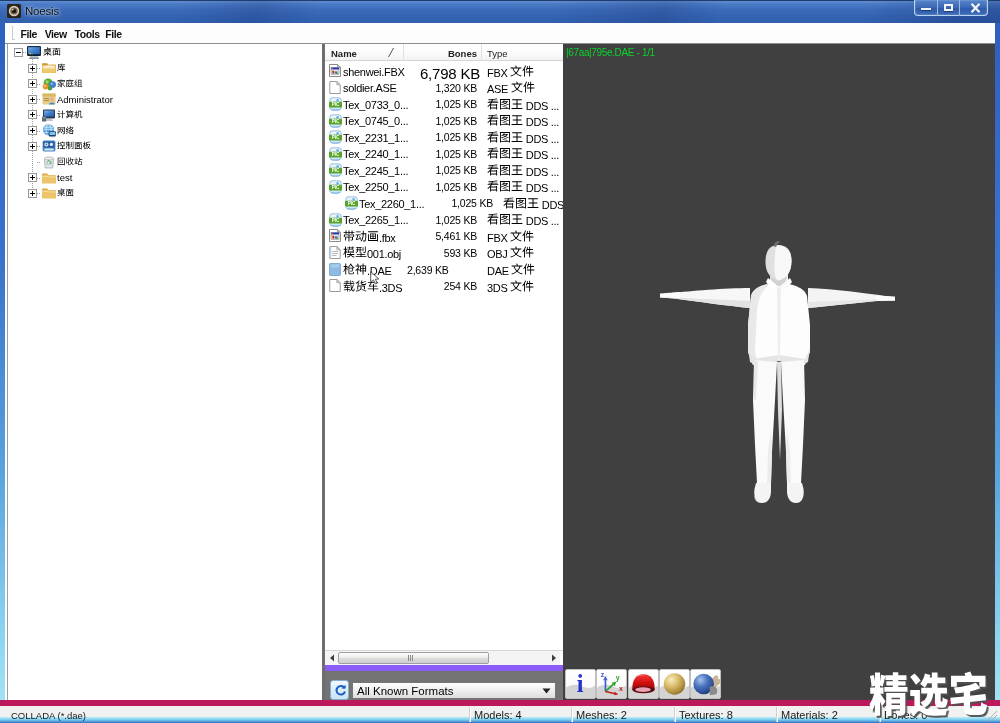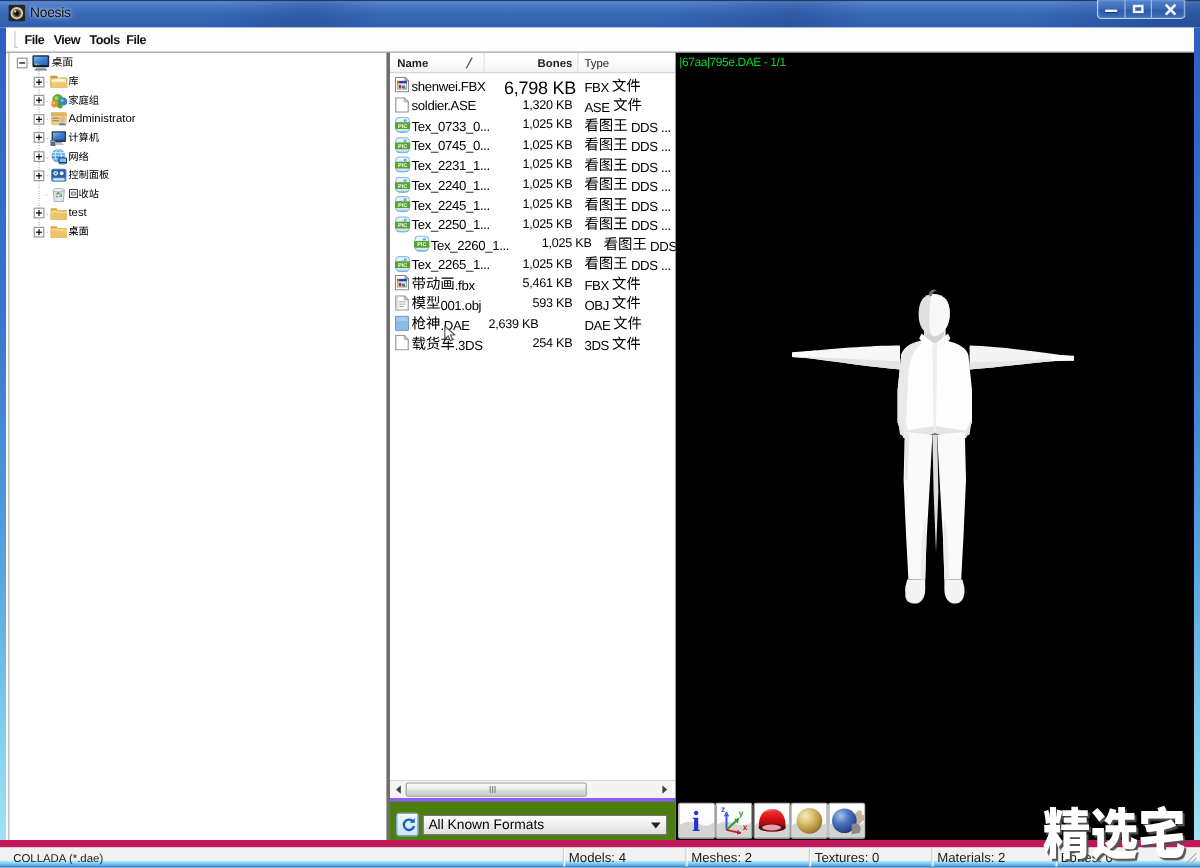--- a/index.html
+++ b/index.html
@@ -514,38 +514,38 @@
 <svg class="abs" style="left:3px;top:3px" width="8" height="8">
           <path d="M6 0.5 L2 4 L6 7.5 Z" fill="#404040"></path>
         </svg>
 <div class="abs" style="left:13px;top:0.5px;width:151px;height:12px;border:1px solid #9aa0a6;border-radius:2px;
 background:linear-gradient(180deg,#fdfdfd 0%,#ededed 45%,#dcdcdc 55%,#cfcfcf 100%)"></div>
 <div class="abs" style="left:83px;top:3.5px;width:1px;height:6px;background:#8a8a8a;box-shadow:2px 0 0 #8a8a8a,4px 0 0 #8a8a8a"></div>
 <svg class="abs" style="left:225px;top:3px" width="8" height="8">
           <path d="M2 0.5 L6 4 L2 7.5 Z" fill="#404040"></path>
         </svg>
 </div>
-      <div class="abs" style="left:0;top:621px;width:238px;height:35px;background:#4d7c0f;border-top:3px solid #8b5cf6">
+      <div class="abs" style="left:0;top:621px;width:238px;height:35px;background:#737373;border-top:6px solid #8b5cf6">
 <div class="abs" style="left:5px;top:9px;width:19px;height:20px;border:1px solid #84aed0;border-radius:3px;
 background:linear-gradient(180deg,#f2f9fe 0%,#dceef9 50%,#cce4f4 100%)">
 <svg class="abs" style="left:2.5px;top:2.5px" width="13" height="13" viewBox="0 0 13 13">
 <path d="M10.6 4.2 A4.3 4.3 0 1 0 11 7.4" fill="none" stroke="#1a5fc8" stroke-width="2"></path>
 <path d="M7.3 4.6 L11.6 4.6 L11.6 0.8 Z" fill="#1a5fc8"></path>
 </svg>
         </div>
 <div class="abs" style="left:27px;top:11px;width:204px;height:17px;border:1px solid #767676;
 background:linear-gradient(180deg,#fefefe 0%,#f2f2f2 40%,#dedede 100%)">
 <span class="abs" style="left:4px;top:1.5px;font-size:11.5px;color:#000">All Known Formats</span>
 <svg class="abs" style="right:4px;top:5px" width="9" height="6">
             <path d="M0.5 0.5 L8.5 0.5 L4.5 5.5 Z" fill="#222"></path>
           </svg>
 </div>
 </div>
     </div>
-    <div class="abs" style="left:563px;top:44px;width:432px;height:656px;background:#000000;overflow:hidden">
+    <div class="abs" style="left:563px;top:44px;width:432px;height:656px;background:#404040;overflow:hidden">
       <span class="abs" style="left:3px;top:2.5px;font-size:10px;color:#0bd32b;letter-spacing:-0.35px">|67aa|795e.DAE - 1/1</span>
       <svg class="abs" style="left:87px;top:196px" width="260" height="270" viewBox="0 0 260 270">
 <g>
 
 <path d="M100 48 C75 48 40 51 22 53 L10 54.5 L10 57.5 L24 58.5 C48 61.5 78 66 100 68 Z" fill="#f7f7f7"></path>
 <path d="M100 61 L24 57.5 L10 56 L10 57.5 L24 58.5 C48 61.5 78 66 100 68 Z" fill="#e3e3e3"></path>
 <path d="M10 53.5 L30 52 L30 58 L10 57 Z" fill="#fdfdfd"></path>
 
 <path d="M158 48 C185 49 215 53 235 56 L245 57.5 L245 60.5 L233 60.5 C210 62.5 180 66 158 68 Z" fill="#f4f4f4"></path>
 <path d="M158 62 L233 59 L245 59 L245 60.5 L233 60.5 C210 62.5 180 66 158 68 Z" fill="#e6e6e6"></path>
@@ -613,21 +613,21 @@
           </svg></div>
       </div>
     </div>
     <div class="abs" style="left:0;top:700px;width:1000px;height:17px;background:#f1f1f1;border-top:6px solid #be185d;font-size:11px;color:#1a1a1a">
 <span class="abs" style="left:11px;top:3.5px;font-size:9.5px">COLLADA (*.dae)</span>
       <div class="abs" style="left:469px;top:1px;width:1px;height:15px;background:#cfcfcf;box-shadow:1px 0 0 #ffffff"></div>
       <span class="abs" style="left:474px;top:2.5px">Models: 4</span>
       <div class="abs" style="left:571px;top:1px;width:1px;height:15px;background:#cfcfcf;box-shadow:1px 0 0 #ffffff"></div>
       <span class="abs" style="left:576px;top:2.5px">Meshes: 2</span>
       <div class="abs" style="left:674px;top:1px;width:1px;height:15px;background:#cfcfcf;box-shadow:1px 0 0 #ffffff"></div>
-      <span class="abs" style="left:679px;top:2.5px">Textures: 0</span>
+      <span class="abs" style="left:679px;top:2.5px">Textures: 8</span>
       <div class="abs" style="left:776px;top:1px;width:1px;height:15px;background:#cfcfcf;box-shadow:1px 0 0 #ffffff"></div>
       <span class="abs" style="left:781px;top:2.5px">Materials: 2</span>
       <div class="abs" style="left:879px;top:1px;width:1px;height:15px;background:#cfcfcf;box-shadow:1px 0 0 #ffffff"></div>
       <span class="abs" style="left:884px;top:2.5px">Bones: 0</span>
       <svg class="abs" style="right:2px;top:3px" width="13" height="13">
 <path d="M12 2 L2 12 M12 6 L6 12 M12 10 L10 12" stroke="#b0b0b0" stroke-width="1"></path>
 </svg>
     </div>
     <svg class="wm abs" style="left:869px;top:670.5px;transform:scale(0.863,1);transform-origin:0 0;filter:drop-shadow(2px 2px 0.4px rgba(80,80,80,0.95))" width="138" height="48" viewBox="0 0 138 48" fill="#ffffff">
       <path transform="translate(0.0,40.5)" d="M27.6 -39.2V-36.2H19V-35.8L13.9 -36.8C13.7 -34.8 13.2 -32.2 12.8 -29.9V-39.1H6.9V-30.5C6.5 -32.6 6 -34.7 5.4 -36.5L1.1 -35.5C2.1 -32.1 2.9 -27.6 2.9 -24.8L6.9 -25.8V-24.1H1.4V-17.8H6C4.7 -14.1 2.7 -9.8 0.6 -7.2C1.5 -5.3 2.9 -2.3 3.5 -0.2C4.7 -2.1 5.9 -4.5 6.9 -7.1V4.2H12.8V-9.9C13.7 -8.1 14.4 -6.3 14.9 -4.9L19.1 -10.1C18.2 -11.4 14.2 -16.6 13 -17.8L12.8 -17.6V-17.8H16.8V-24.1H12.8V-25.9L15.8 -25C16.8 -27.7 17.9 -31.9 19 -35.6V-31.5H27.6V-30.3H20.1V-25.9H27.6V-24.5H17.8V-19.8H44.6V-24.5H33.9V-25.9H42.4V-30.3H33.9V-31.5H43.4V-36.2H33.9V-39.2ZM35.9 -13.8V-12.3H26.1V-13.8ZM19.9 -18.4V4.5H26.1V-2.3H35.9V-1.5C35.9 -1 35.7 -0.8 35.1 -0.8C34.5 -0.8 32.6 -0.8 31.1 -0.9C31.8 0.6 32.5 2.8 32.8 4.4C35.7 4.4 38 4.3 39.8 3.5C41.6 2.7 42.1 1.2 42.1 -1.4V-18.4ZM26.1 -8.1H35.9V-6.5H26.1Z"></path>

